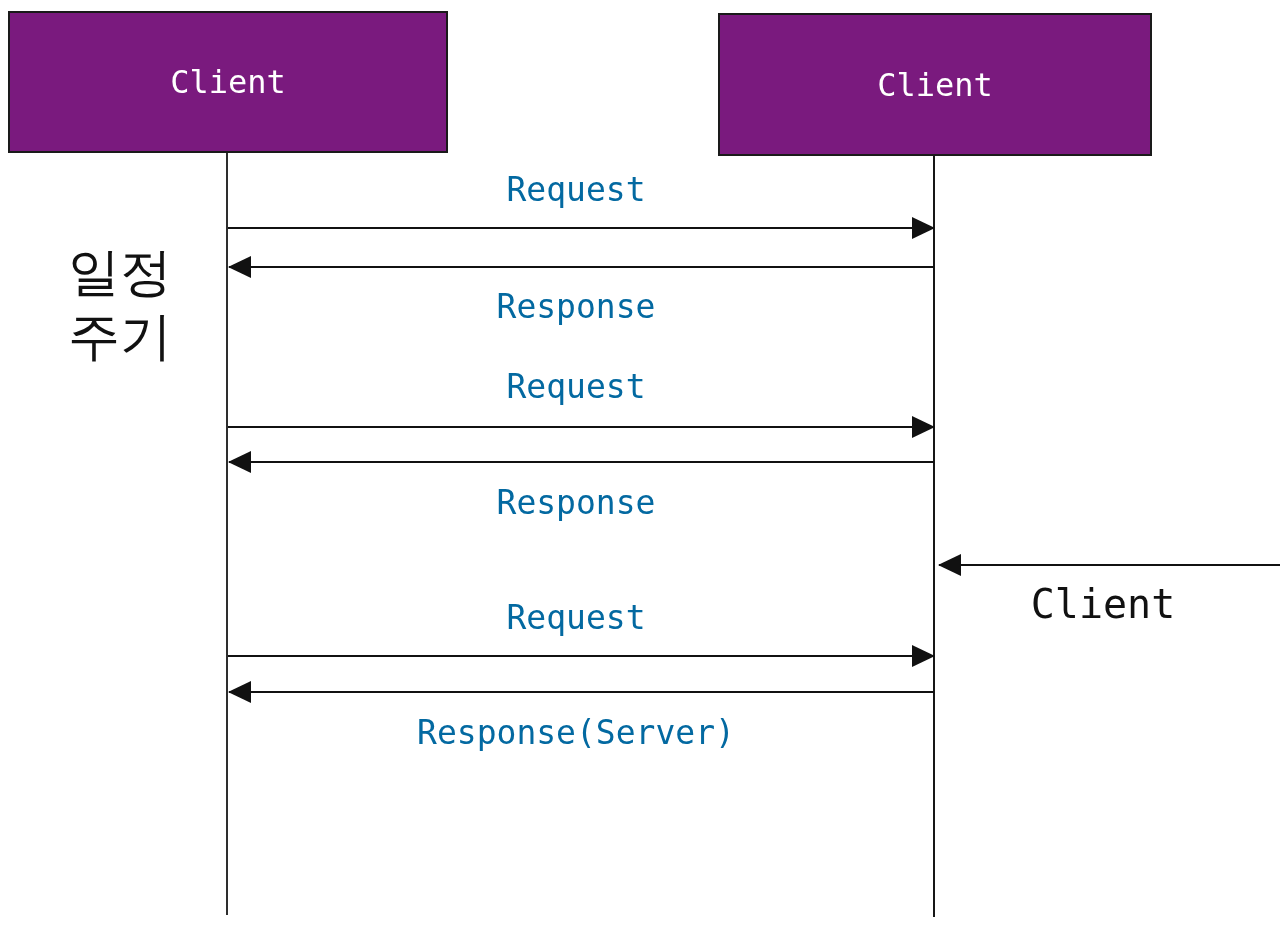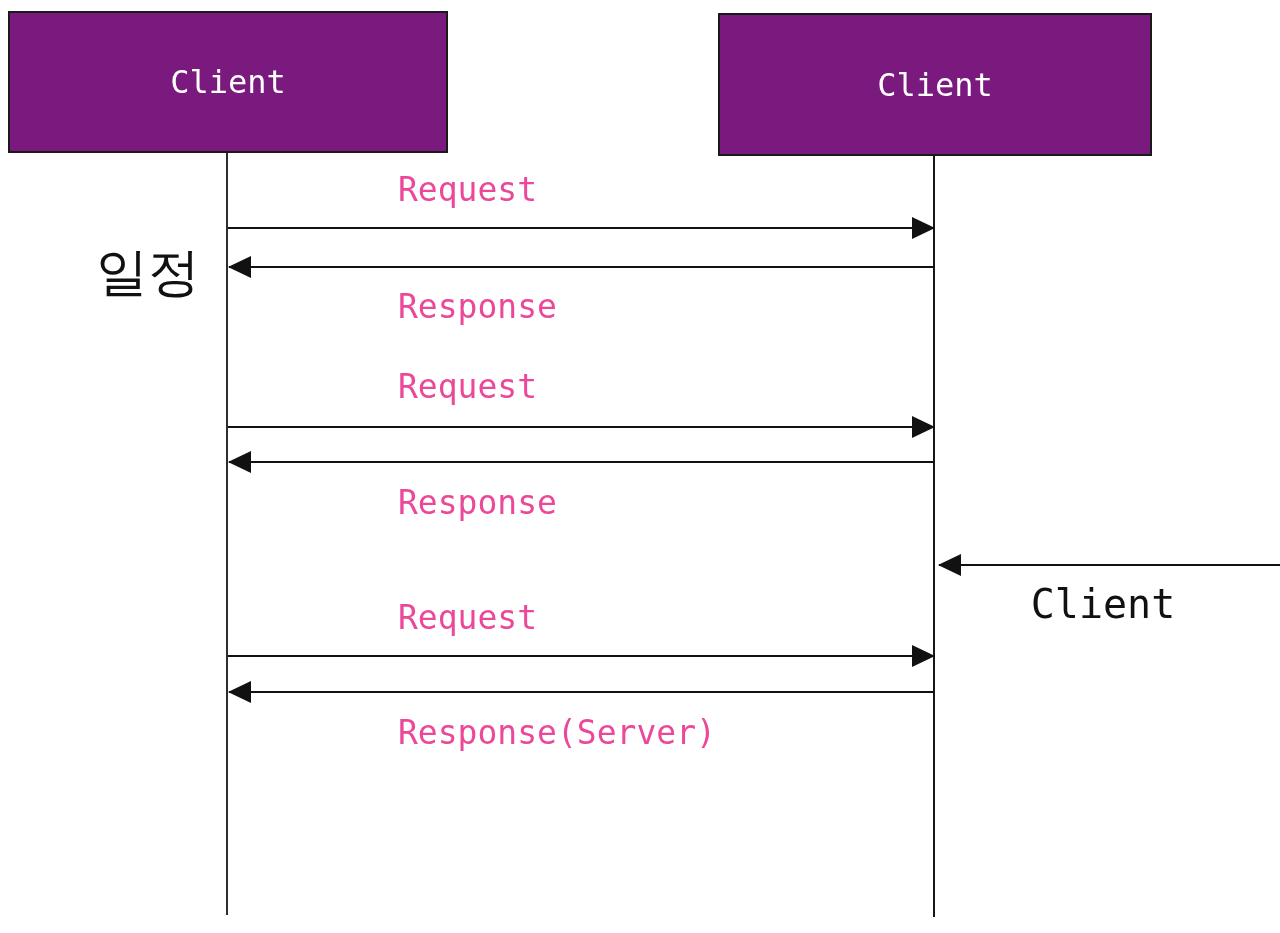--- a/index.html
+++ b/index.html
@@ -46,25 +46,25 @@
     position: absolute;
     left: -1px;
     top: -10px;
     width: 0; height: 0;
     border-right: 23px solid #111111;
     border-top: 11px solid transparent;
     border-bottom: 11px solid transparent;
   }
   .msg-label {
     position: absolute;
-    left: 398px;
+    left: 376px;
     width: 400px;
-    text-align: left;
+    text-align: center;
     font-size: 33px;
-    color: #ec4899;
+    color: #0369a1;
     font-family: "DejaVu Sans Mono", monospace;
     white-space: nowrap;
   }
   .event-label {
     position: absolute;
     left: 1003px;
     width: 200px;
     text-align: center;
     font-size: 40px;
     color: #111111;
@@ -74,40 +74,40 @@
     position: absolute;
     left: 68px;
     top: 240px;
     width: 120px;
     font-family: "Liberation Sans", sans-serif;
     font-size: 52px;
     line-height: 64px;
     color: #111111;
     text-align: left;
     white-space: nowrap;
-    margin-left: 28px;
   }
 </style>
 </head>
 <body>
 
 <div id="canvas">
 
   <div class="actor-box" style="left:8px; top:11px; width:440px; height:142px;">
     <span>Client</span>
   </div>
   <div class="actor-box" style="left:718px; top:13px; width:434px; height:143px;">
     <span>Client</span>
   </div>
 
   <div class="lifeline" style="left:226px; top:153px; height:762px;"></div>
   <div class="lifeline" style="left:933px; top:156px; height:761px; background:#161616;"></div>
 
   <div class="annotation">
     <div>일정</div>
+    <div>주기</div>
   </div>
 
   <div class="msg-label" style="top:170px;">Request</div>
   <div class="msg-line" style="left:228px; top:227px; width:706px;">
     <span class="head-right"></span>
   </div>
 
   <div class="msg-line" style="left:229px; top:266px; width:705px;">
     <span class="head-left"></span>
   </div>

